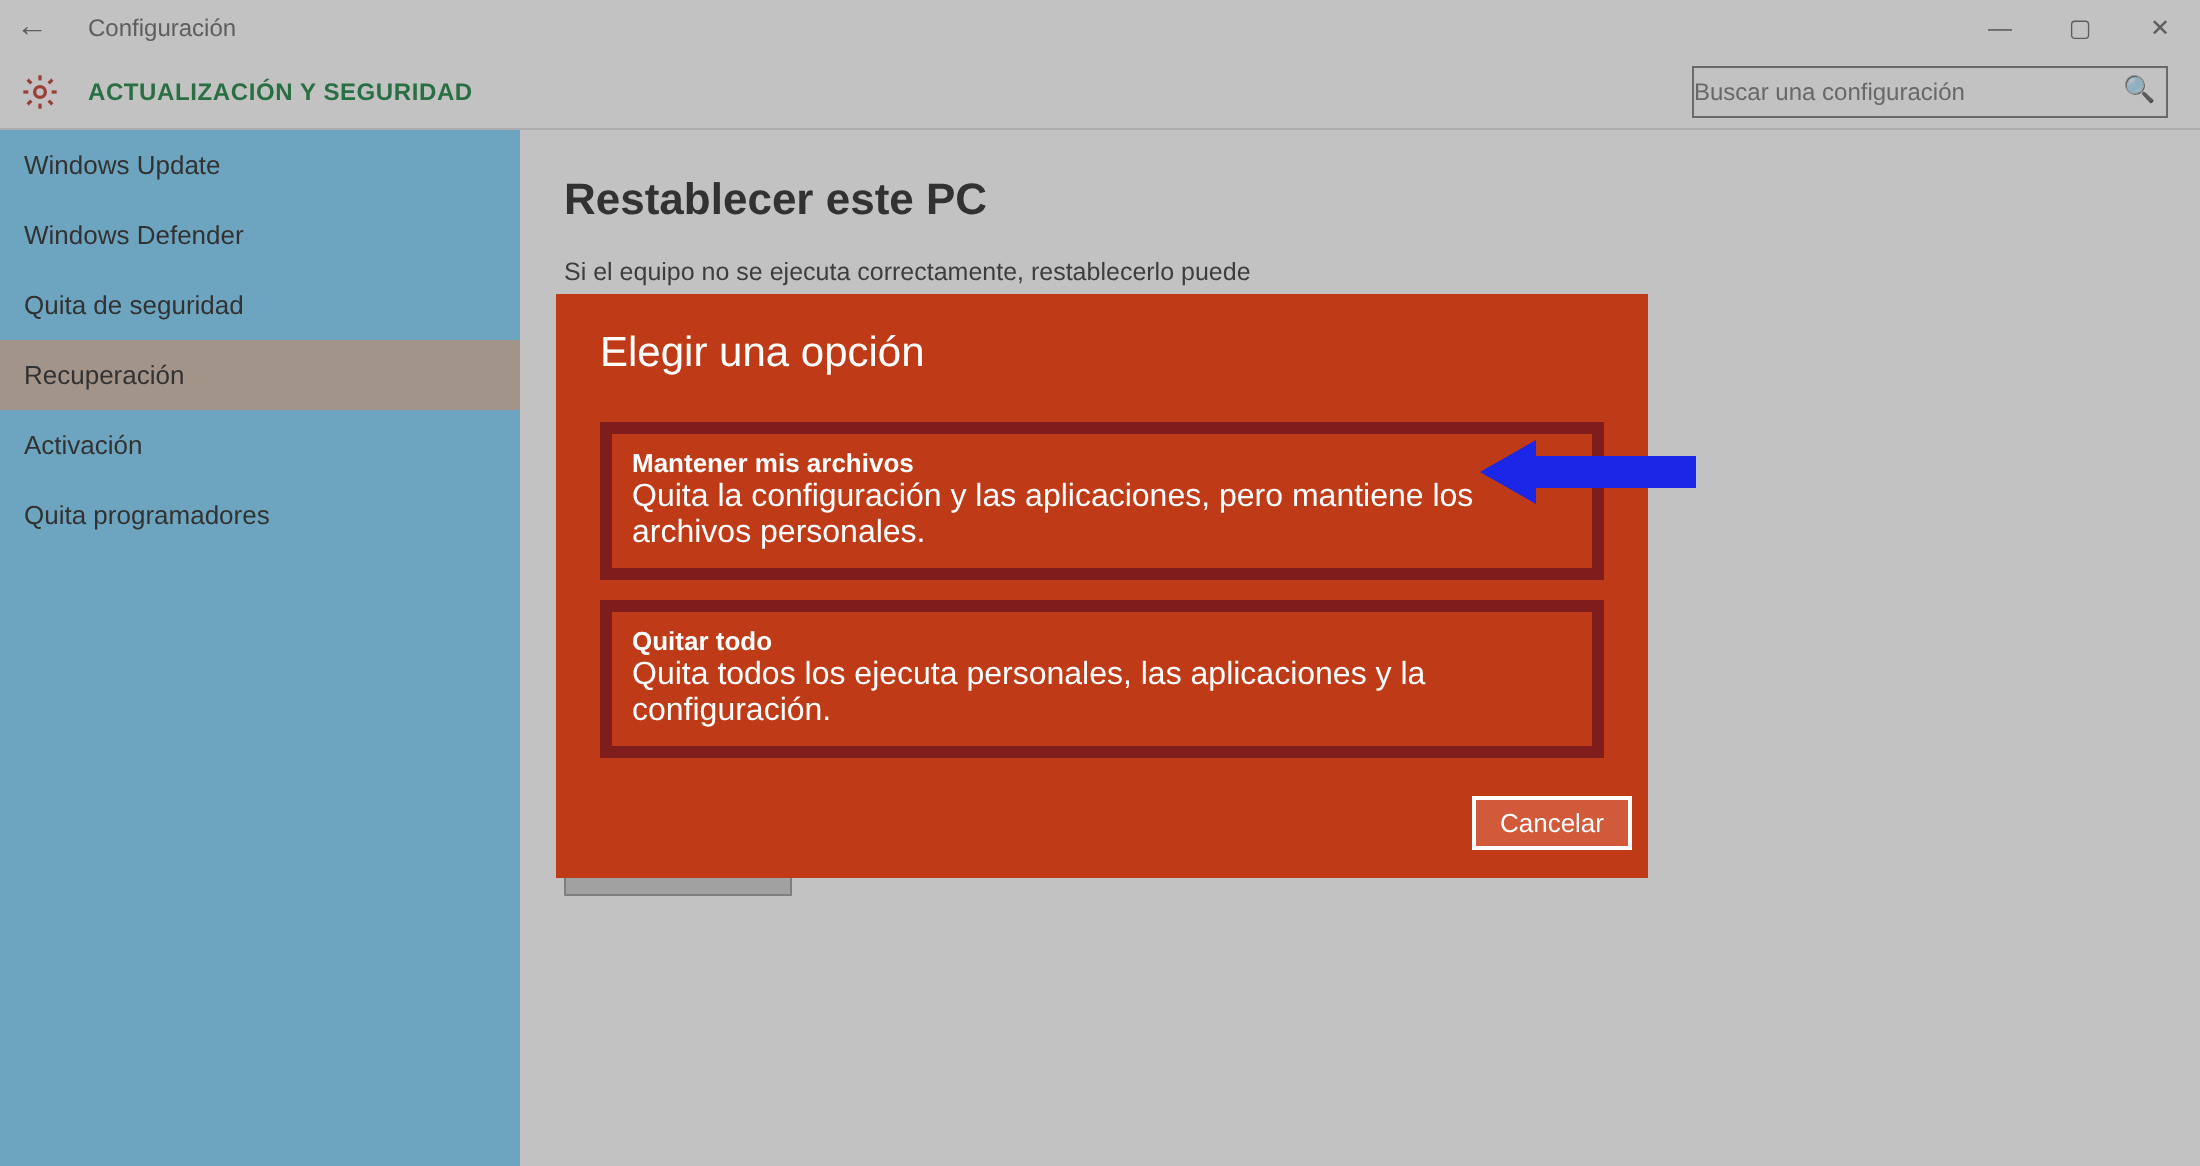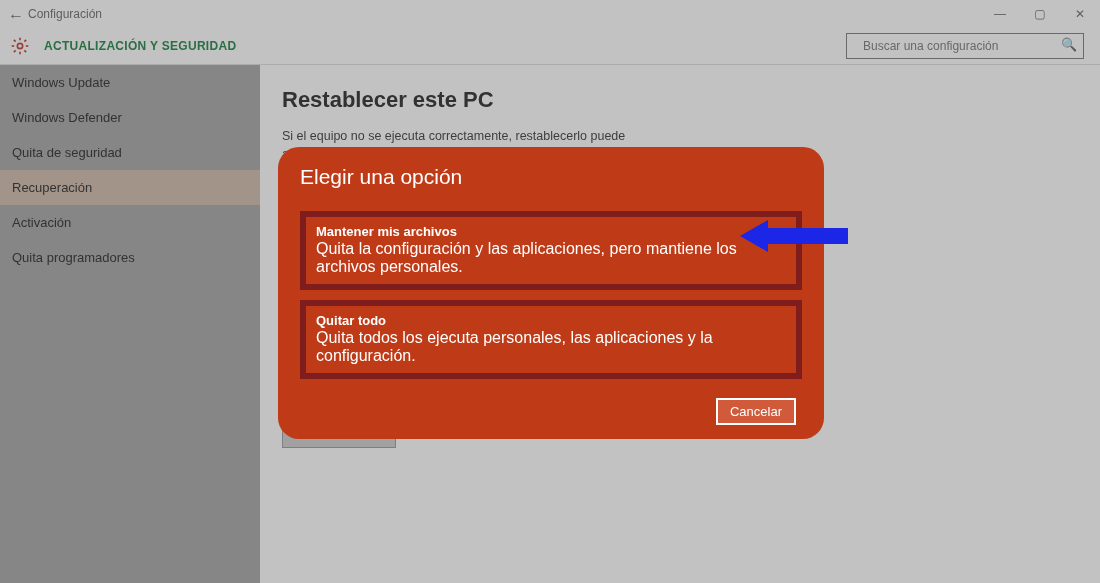--- a/index.html
+++ b/index.html
@@ -1,58 +1,58 @@
 <!DOCTYPE html>
 <html><head>
 <meta charset="utf-8">
 <style>
   * { box-sizing: border-box; margin: 0; padding: 0; font-family: "Segoe UI", Tahoma, sans-serif; }
   body { width: 1100px; height: 583px; background: #fff; overflow: hidden; position: relative; }
 
   
   .titlebar { height: 28px; display: flex; align-items: center; padding: 0 4px; color: #666; font-size: 12px; }
   .titlebar .back { width: 24px; text-align: center; cursor: pointer; font-size: 16px; }
-  .titlebar .title { }
+  .titlebar .title { margin-left: 16px; }
   .winbtns { position: absolute; right: 0; top: 0; display: flex; }
   .winbtns div { width: 40px; height: 28px; display: flex; align-items: center; justify-content: center; font-size: 12px; color: #666; cursor: pointer; }
 
   
   .headerrow { display: flex; align-items: center; height: 36px; padding: 0 10px; }
   .gear { width: 20px; height: 20px; margin-right: 14px; }
   .section-title { font-size: 12px; font-weight: 600; letter-spacing: .3px; color: #15803d; }
   .search-wrap { margin-left: auto; margin-right: 6px; position: relative; }
-  .search-wrap input { width: 238px; height: 26px; border: 1px solid #777; padding: 2px 26px 2px 16px; font-size: 12px; color: #666; background: #fff; }
+  .search-wrap input { width: 238px; height: 26px; border: 1px solid #777; padding: 2px 26px 2px 0; font-size: 12px; color: #666; background: #fff; }
   .search-wrap .sicon { position: absolute; right: 6px; top: 4px; color: #666; font-size: 13px; }
 
   .hr { border: 0; border-top: 1px solid #ddd; }
 
   
   .body { display: flex; height: calc(100% - 64px - 1px); }
-  .sidebar { width: 260px; background: #a3a3a3; }
+  .sidebar { width: 260px; background: #7dd3fc; }
   .side-item { padding: 10px 12px; font-size: 13px; color: #222; cursor: pointer; }
   .side-item.active { background: #cfb9aa; }
 
   .content { flex: 1; background: #fff; padding: 22px 0 0 22px; }
   .content h1 { font-size: 22px; font-weight: 700; color: #222; margin-bottom: 14px; }
   .content p { font-size: 12.5px; color: #333; line-height: 1.45; max-width: 360px; margin-bottom: 10px; }
   .content .btn { display: inline-block; background: #ccc; border: 1px solid #999; padding: 6px 14px; font-size: 12.5px; color: #222; cursor: pointer; }
 
   .hidden-below { margin-top: 210px; }
 
   
   .dim { position: absolute; inset: 0; background: rgba(80,80,80,0.35); }
 
   
-  .modal { position: absolute; left: 278px; top: 147px; width: 546px; height: 292px; background: #c0392b; background: #bf3a17; color: #fff; padding: 18px 22px 14px 22px; border-radius: 21px; }
+  .modal { position: absolute; left: 278px; top: 147px; width: 546px; height: 292px; background: #c0392b; background: #bf3a17; color: #fff; padding: 18px 22px 14px 22px; }
   .modal { background: #c23a13; }
   .modal h2 { font-size: 21px; font-weight: 400; margin-bottom: 22px; }
   .opt { border: 6px solid #7f1d1d; padding: 7px 10px 8px 10px; margin-bottom: 10px; cursor: pointer; }
   .opt .ot { font-size: 13px; font-weight: 600; }
   .opt .od { font-size: 16px; font-weight: 400; margin-top: 1px; }
-  .modal .cancel-wrap { position: absolute; right: 28px; bottom: 14px; }
+  .modal .cancel-wrap { position: absolute; right: 8px; bottom: 14px; }
   .modal .cancel { display: inline-block; border: 2px solid #fff; background: #d05a3a; padding: 4px 12px; font-size: 13px; cursor: pointer; color: #fff; }
 
   
   .arrow { position: absolute; left: 740px; top: 216px; pointer-events: none; }
 
 </style>
 </head>
 <body>
 
 <div class="titlebar">

